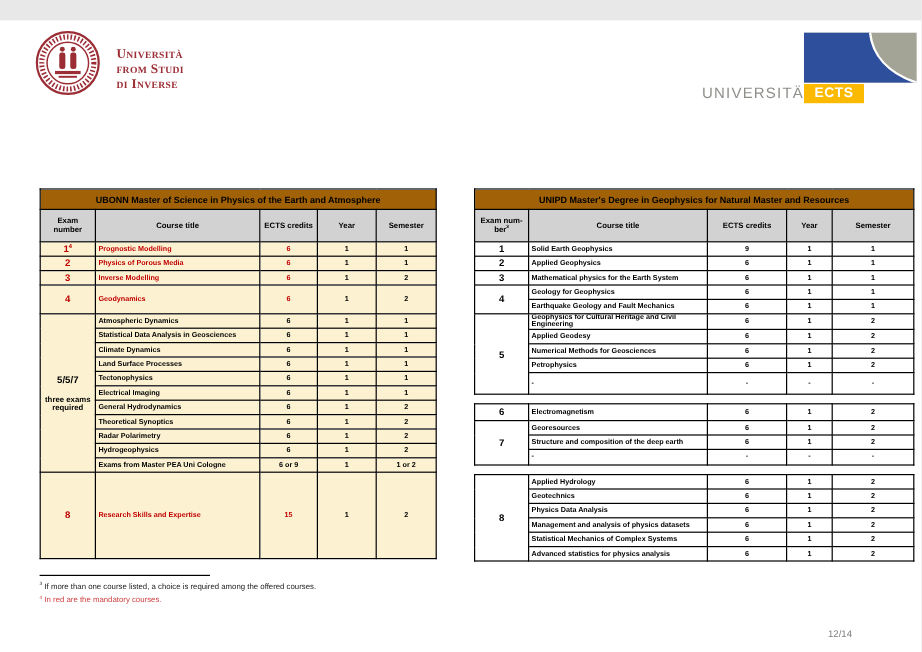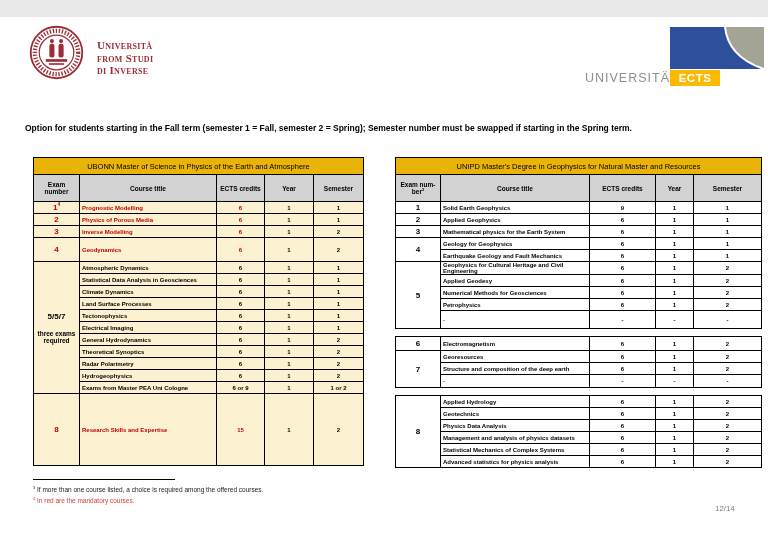--- a/index.html
+++ b/index.html
@@ -23,36 +23,36 @@
 
   .doc-title{position:absolute;left:25px;top:84px;width:738px;font-size:9px;font-weight:bold;color:#000}
   .doc-subtitle{position:absolute;left:25px;top:106px;width:738px;font-size:8.5px;font-weight:bold;color:#000}
 
   
   .tables-left{position:absolute;left:33px;top:140px}
   .tables-right{position:absolute;left:395px;top:140px}
   .grid{border-collapse:collapse;table-layout:fixed}
   .grid th,.grid td{border:1px solid #000;padding:0 2px;overflow:hidden;vertical-align:middle}
   .grid tr{height:12px}
-  .ttl{font-size:7.5px;font-weight:normal;text-align:center;height:16px;background:#eab308;padding:2px 0}
+  .ttl{font-size:7.5px;font-weight:bold;text-align:center;height:16px;background:#a16207;padding:2px 0}
   .hdr{font-size:6.5px;font-weight:bold;text-align:center;height:26px;background:var(--header-gray)}
   .course{font-size:6px;font-weight:bold;text-align:left}
   .num{font-size:6px;font-weight:bold;text-align:center}
   .exam{font-size:8px;font-weight:bold;text-align:center}
   .examsub{font-size:6.5px;line-height:7px;margin-top:9px}
   .red{color:var(--mandatory-red)}
   .cream td{background:var(--cream)}
   .gap{margin-top:7px}
   sup{font-size:60%;vertical-align:super;line-height:0}
 
   
   .footnote-rule{position:absolute;left:33px;top:462px;width:142px;height:1px;background:#000}
   .footnotes{position:absolute;left:33px;top:467px;font-size:6.5px;color:#1a1a1a;line-height:11px}
   .footnote-red{color:#d04040}
-  .page-number{position:absolute;left:690px;top:487px;width:45px;text-align:right;
+  .page-number{position:absolute;left:690px;top:507px;width:45px;text-align:left;
         font-size:8px;color:var(--pagenum-gray)}
 </style>
 </head>
 <body>
 
 <div class="page" style="--mandatory-red: #c00000; --cream: #fcf2d2; --header-gray: #d2d2d2; --padova-red: #9b2d35; --bonn-blue: #2d4f9c; --bonn-gray: #a3a396; --bonn-gold: #fbba00;">
 
   <svg class="unipd-logo" viewBox="0 0 54 54" width="55" height="55">
     <circle cx="27" cy="27" r="25.3" fill="#ffffff" stroke="#9b2d35" stroke-width="1.8"></circle>
     <circle cx="27" cy="27" r="21.3" fill="none" stroke="#9b2d35" stroke-width="4.2" stroke-dasharray="1.3 1.7"></circle>
@@ -75,21 +75,20 @@
       <rect x="0" y="0" width="94" height="42" fill="#a3a396"></rect>
       <path d="M0,0 L55,0 C57,19 70,34 94,42 L0,42 Z" fill="#2d4f9c"></path>
       <path d="M55,0 C57,19 70,34 94,42" fill="none" stroke="#ffffff" stroke-width="2"></path>
     </svg>
     <div class="bonn-row">
       <span class="bonn-name">UNIVERSITÄT</span>
       <span class="bonn-box">ECTS</span>
     </div>
   </div>
 
-  <div class="doc-subtitle">Option for students starting in the Fall term (semester 1 = Fall, semester 2 = Spring); Semester number must be swapped if starting in the Spring term.</div>
 
   <div class="tables-left" id="left-table-wrap">
       <table class="grid cream">
         <colgroup>
           <col style="width:46px">
           <col style="width:137px">
           <col style="width:48px">
           <col style="width:49px">
           <col style="width:50px">
         </colgroup>

